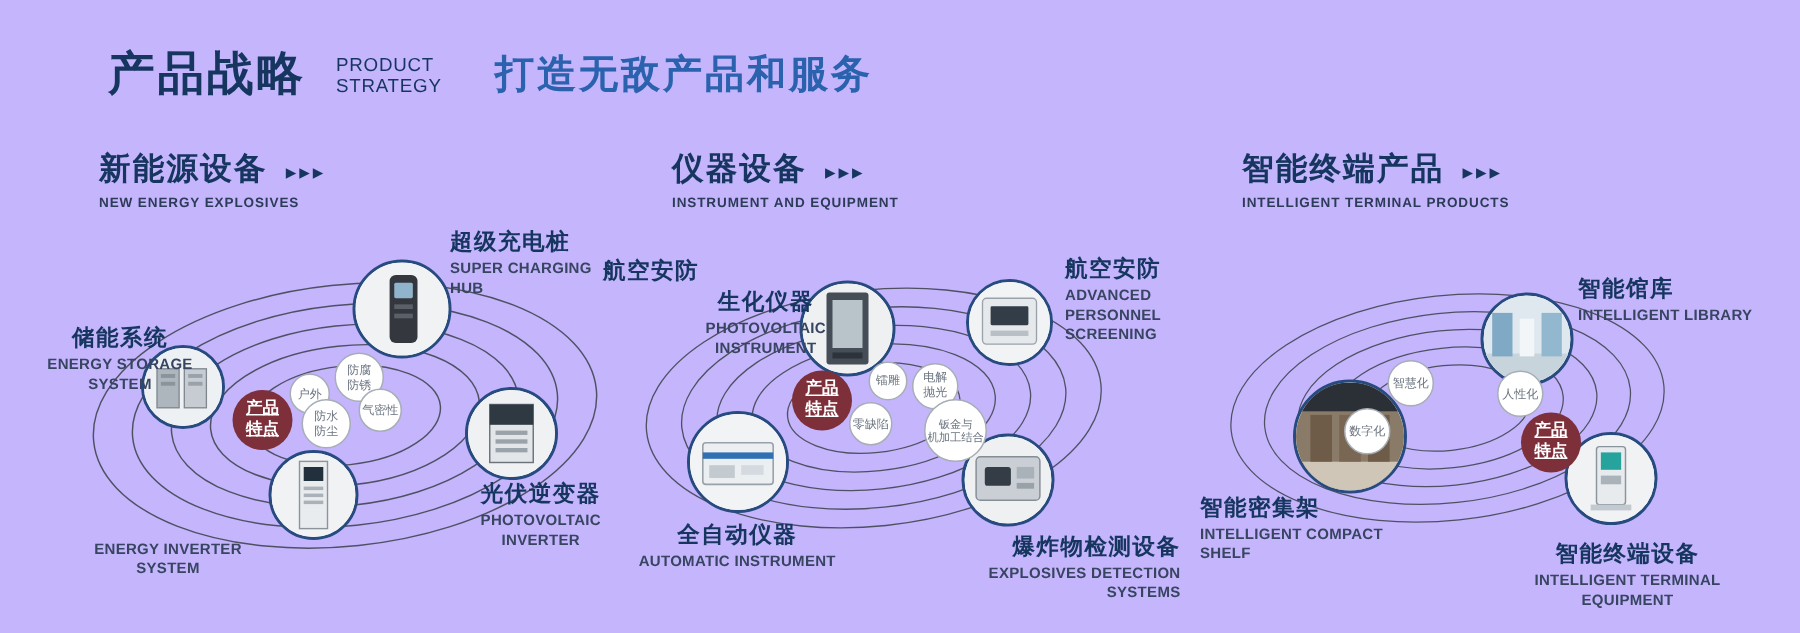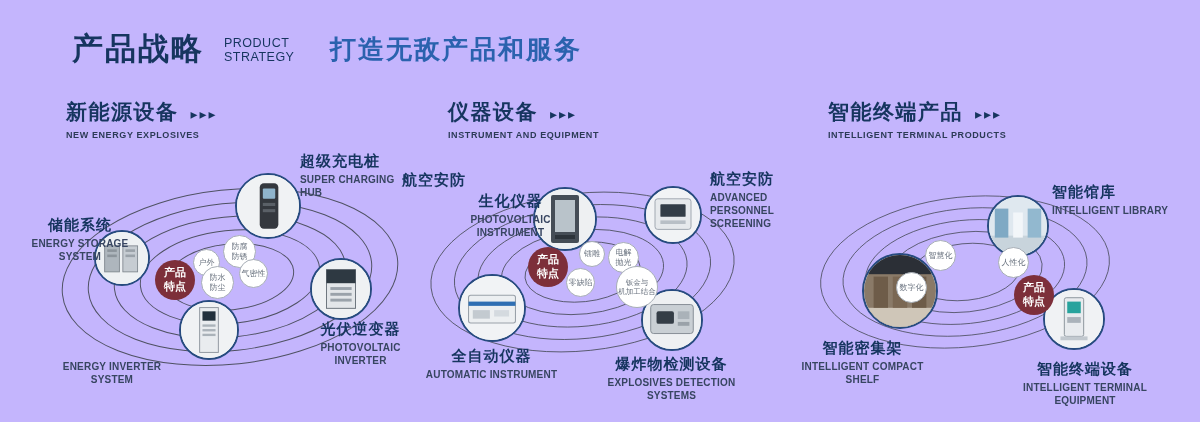--- a/index.html
+++ b/index.html
@@ -27,21 +27,21 @@
   .plabel { position:absolute; }
   .plabel .zh { color:var(--navy,#16355f); font-size:15px; font-weight:bold; letter-spacing:1px; }
   .plabel .en { color:#374561; font-size:10px; font-weight:bold; letter-spacing:.2px; margin-top:2px; line-height:1.3; }
   .side-zh { position:absolute; color:var(--navy,#16355f); font-size:15px; font-weight:bold; letter-spacing:1px; }
 
   .bubble { position:absolute; border-radius:50%; border:1px solid #a7aeb6; background:#fff; color:#6b7480;
             display:flex; align-items:center; justify-content:center; text-align:center;
             font-size:8px; line-height:1.2; white-space:pre-line; }
   .badge { position:absolute; width:40px; height:40px; border-radius:50%; background:var(--badge,#7d2f3a); color:#fff;
            display:flex; align-items:center; justify-content:center; text-align:center;
-           font-size:11px; font-weight:bold; line-height:1.25; white-space:pre-line; }
+           font-size:11px; font-weight:bold; line-height:1.25; white-space:pre-line;text-decoration:underline; }
 </style>
 </head>
 <body>
 
 <div class="stage">
 
   
   <div class="grp">
     <h1 class="page-title" style="left:72px;top:28px;">产品战略</h1>
     <div class="page-subtitle" style="left:224px;top:36px;">PRODUCT
@@ -200,21 +200,21 @@
       <div class="en">PHOTOVOLTAIC INSTRUMENT</div>
     </div>
     <div class="plabel" style="left:710px;top:170px;width:115px;text-align:left;">
       <div class="zh">航空安防</div>
       <div class="en">ADVANCED PERSONNEL SCREENING</div>
     </div>
     <div class="plabel" style="left:424px;top:347px;width:135px;text-align:center;">
       <div class="zh">全自动仪器</div>
       <div class="en">AUTOMATIC INSTRUMENT</div>
     </div>
-    <div class="plabel" style="left:584px;top:355px;width:175px;text-align:center;">
+    <div class="plabel" style="left:612px;top:355px;width:175px;text-align:right;">
       <div class="zh">爆炸物检测设备</div>
       <div class="en">EXPLOSIVES DETECTION SYSTEMS</div>
     </div>
 
     <div class="badge" style="left:528px;top:247px;">产品
 特点</div>
     <div class="bubble" style="left:579px;top:241px;width:26px;height:26px;">镭雕</div>
     <div class="bubble" style="left:608px;top:242px;width:31px;height:31px;font-family:Liberation Mono, monospace;">电解
 抛光</div>
     <div class="bubble" style="left:566px;top:268px;width:29px;height:29px;">零缺陷</div>
@@ -268,21 +268,21 @@
           <rect x="23" y="12" width="14" height="12" fill="#27a39d"></rect>
           <rect x="23" y="28" width="14" height="6" fill="#aab2ba"></rect>
           <rect x="16" y="48" width="28" height="4" fill="#c2c9cf"></rect>
         </svg>
     </div>
 
     <div class="plabel" style="left:1052px;top:183px;width:120px;text-align:left;">
       <div class="zh">智能馆库</div>
       <div class="en">INTELLIGENT LIBRARY</div>
     </div>
-    <div class="plabel" style="left:800px;top:339px;width:125px;text-align:center;">
+    <div class="plabel" style="left:800px;top:329px;width:125px;">
       <div class="zh">智能密集架</div>
       <div class="en">INTELLIGENT COMPACT SHELF</div>
     </div>
     <div class="plabel" style="left:1005px;top:360px;width:160px;text-align:center;">
       <div class="zh">智能终端设备</div>
       <div class="en">INTELLIGENT TERMINAL EQUIPMENT</div>
     </div>
 
     <div class="badge" style="left:1014px;top:275px;">产品
 特点</div>

